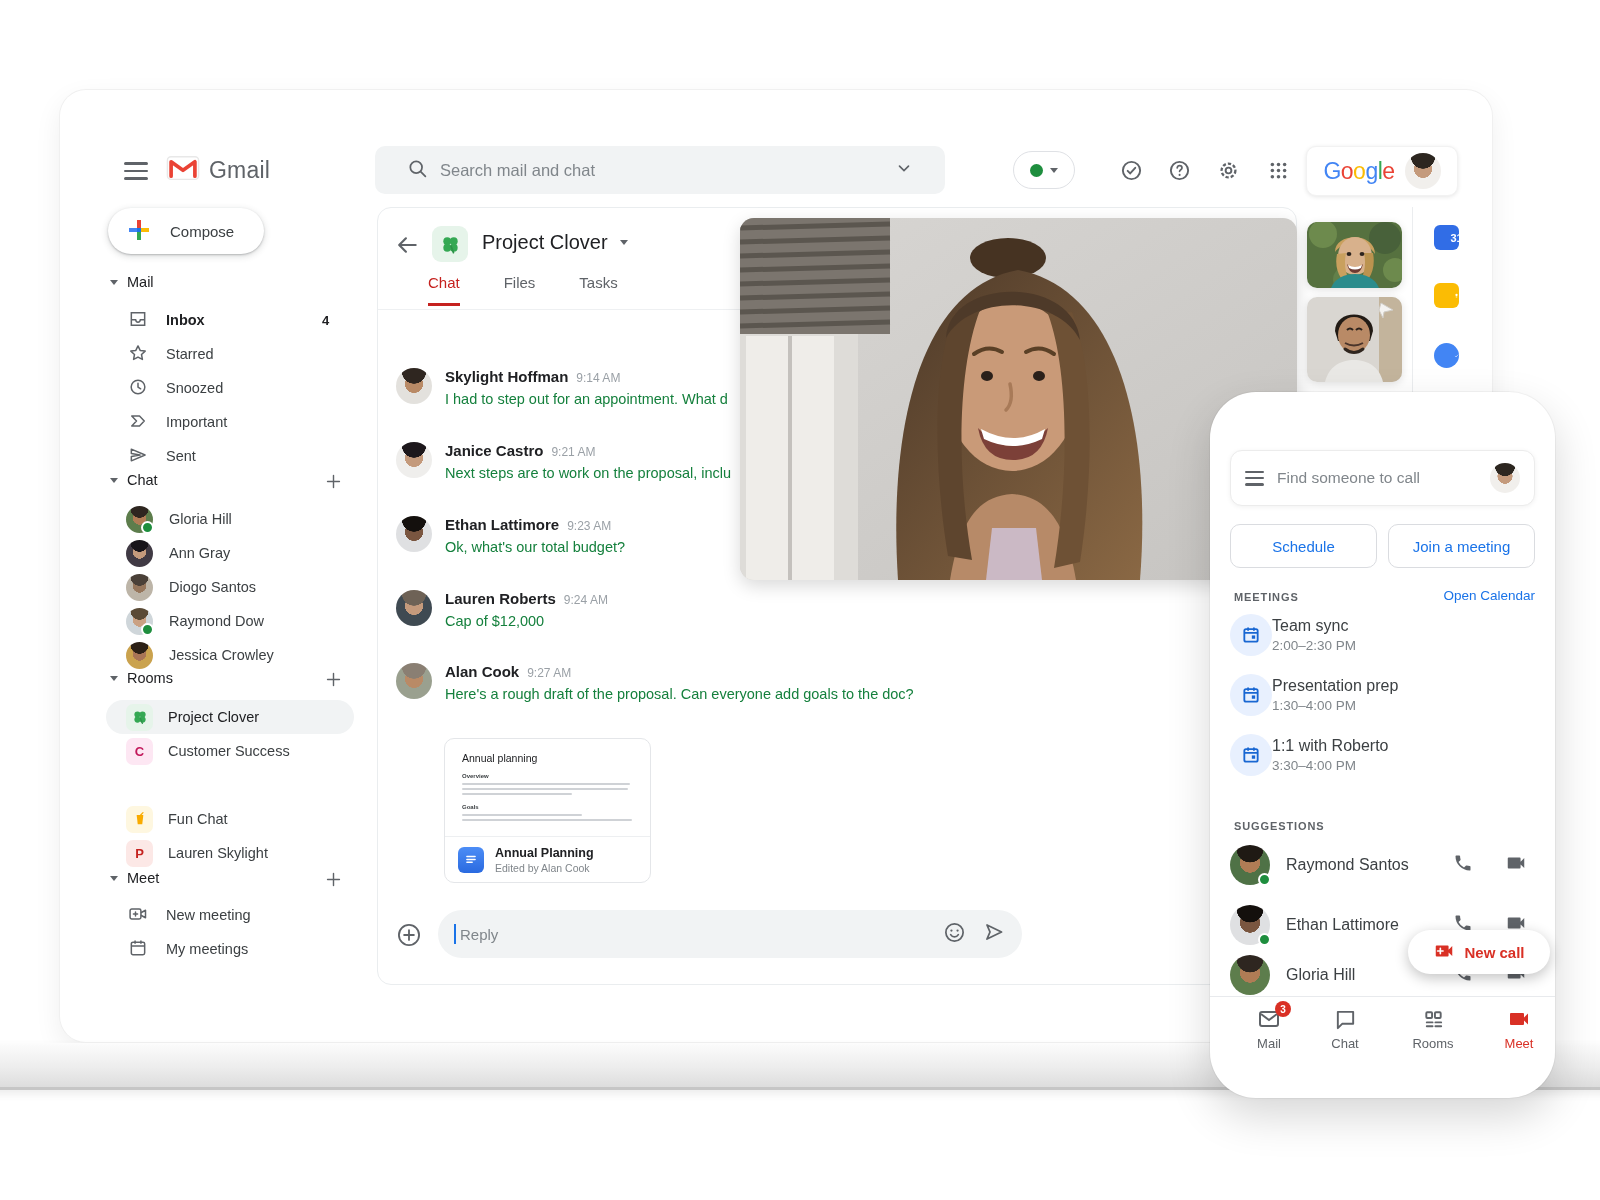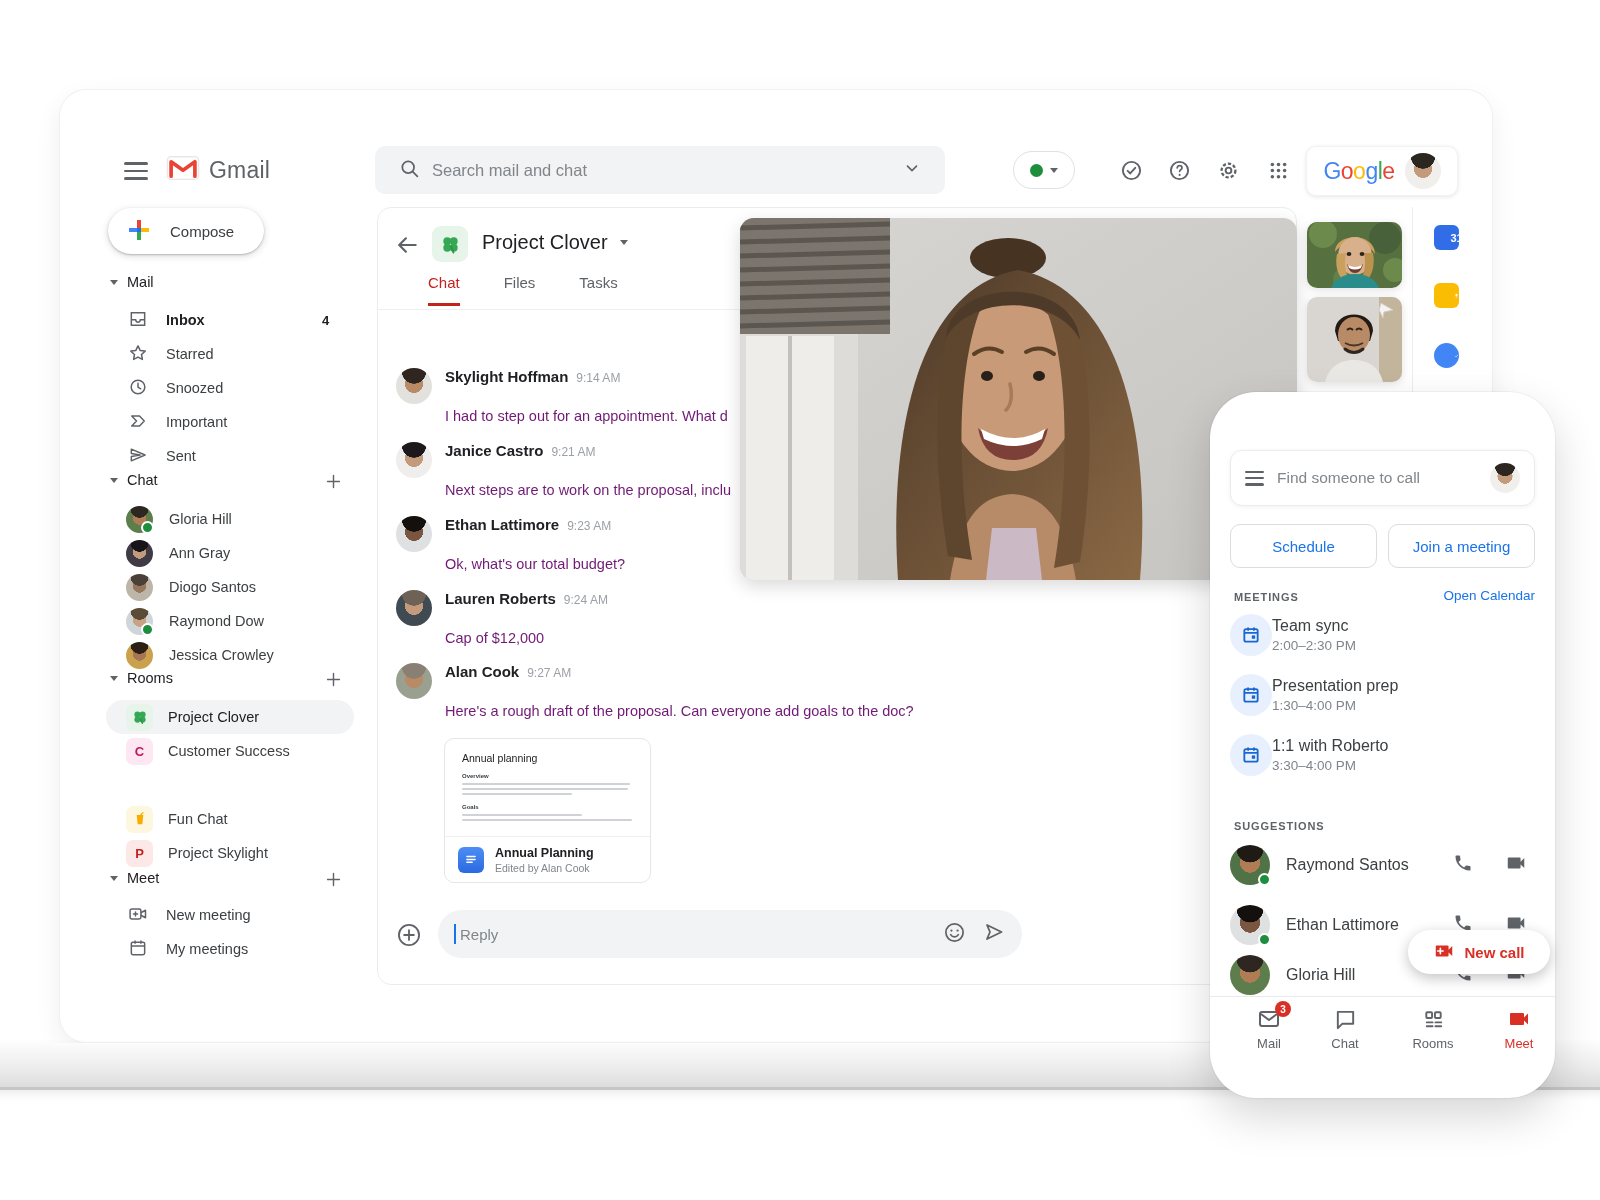--- a/index.html
+++ b/index.html
@@ -15,21 +15,21 @@
                  border-bottom:3px solid #c6c6c6; box-shadow:0 4px 8px rgba(0,0,0,.08); z-index:2; }
   .app { position:absolute; left:40px; top:45px; width:1360px; height:872px; background:#fff; }
 
   
   .hamburger { position:absolute; width:24px; height:18px; display:flex; flex-direction:column; justify-content:space-between; }
   .hamburger i { display:block; height:2.6px; background:#5f6368; border-radius:2px; }
   .hdr-hamburger { left:24px; top:27px; }
   .gmail-logo { position:absolute; left:66px; top:20px; display:flex; align-items:center; gap:9px; }
   .gmail-word { font-size:23px; color:#5f6368; letter-spacing:.2px; }
   .searchbar { position:absolute; left:275px; top:11px; width:570px; height:48px; background:#f1f3f4;
-               border-radius:10px; display:flex; align-items:center; padding:0 24px; gap:12px; }
+               border-radius:10px; display:flex; align-items:center; padding:0 32px; gap:12px; }
   .searchbar input { flex:1; border:none; outline:none; background:transparent; font-size:16.5px; color:#202124; font-family:inherit; }
   .searchbar input::placeholder { color:#80868b; }
   .status-pill { position:absolute; left:913px; top:16px; width:62px; height:38px; background:#fff;
                  border:1px solid #dfe1e5; border-radius:19px; display:flex; align-items:center; justify-content:center; gap:7px; }
   .green-dot { width:13px; height:13px; border-radius:50%; background:#1e8e3e; }
   .caret-down { width:0; height:0; border-left:4.5px solid transparent; border-right:4.5px solid transparent; border-top:5.5px solid #5f6368; }
   .icon-btn { position:absolute; top:15px; width:40px; height:40px; display:flex; align-items:center; justify-content:center; }
   .google-box { position:absolute; left:1206px; top:11px; width:152px; height:50px; background:#fff;
                 border:1px solid #f2f2f2; border-radius:10px; box-shadow:0 1px 4px rgba(0,0,0,.10);
                 display:flex; align-items:center; justify-content:center; gap:10px; }
@@ -98,21 +98,21 @@
   .tabs { position:absolute; left:50px; top:66px; display:flex; gap:44px; }
   .tab { font-size:15px; color:#5f6368; font-weight:500; padding-bottom:12px; border-bottom:3px solid transparent; }
   .tab.active { color:#c5221f; border-bottom-color:#c5221f; }
   .tabs-divider { position:absolute; left:0; right:0; top:101px; height:1px; background:#eef0f2; }
 
   .msg { position:absolute; left:18px; display:flex; gap:13px; }
   .msg .pav { width:36px; height:36px; }
   .msg-head { display:flex; align-items:baseline; gap:8px; }
   .msg-name { font-size:15px; font-weight:700; color:#202124; }
   .msg-time { font-size:12px; color:#9aa0a6; }
-  .msg-text { font-size:14.5px; color:#701a75; margin-top:23px; white-space:nowrap; }
+  .msg-text { font-size:14.5px; color:#15803d; margin-top:6px; white-space:nowrap; }
 
   .doc { position:absolute; left:66px; top:530px; width:207px; height:145px; border:1px solid #e4e6e9;
          border-radius:10px; background:#fff; }
   .doc-preview { padding:13px 17px 0; }
   .doc-ptitle { font-size:10.5px; color:#202124; }
   .doc-sec { font-size:6px; font-weight:700; color:#3c4043; margin-top:9px; margin-bottom:4px; }
   .dline { height:2px; background:#cfd2d6; border-radius:1px; margin-top:3px; }
   .doc-foot { position:absolute; left:0; right:0; bottom:0; height:46px; border-top:1px solid #edeff1;
               display:flex; align-items:center; gap:11px; padding:0 13px; }
   .docs-icon { width:26px; height:26px; border-radius:6px; background:linear-gradient(#4c8df6,#2a6ae0);
@@ -372,21 +372,21 @@
           <span class="chip chip-drink">
             <svg width="16" height="16" viewBox="0 0 24 24">
                 <path d="M7 6h10l-1.6 14H8.6z" fill="#f9ab00"></path>
                 <path d="M13 6l3.5-3.5" stroke="#f9ab00" stroke-width="1.8" stroke-linecap="round"></path>
               </svg>
           </span>
           <span>Fun Chat</span>
         </div>
         <div class="room-row" style="top:631px">
           <span class="chip chip-p">P</span>
-          <span>Project Skylight</span>
+          <span>Lauren Skylight</span>
         </div>
 
         <div class="sec-h" style="top:659px">
           <span class="sec-caret"></span>
           <span>Meet</span>
           <span class="sec-plus">
               <svg width="19" height="19" viewBox="0 0 24 24">
                 <path d="M12 4.5v15M4.5 12h15" stroke="#5f6368" stroke-width="1.8" stroke-linecap="round"></path>
               </svg>
             </span>

